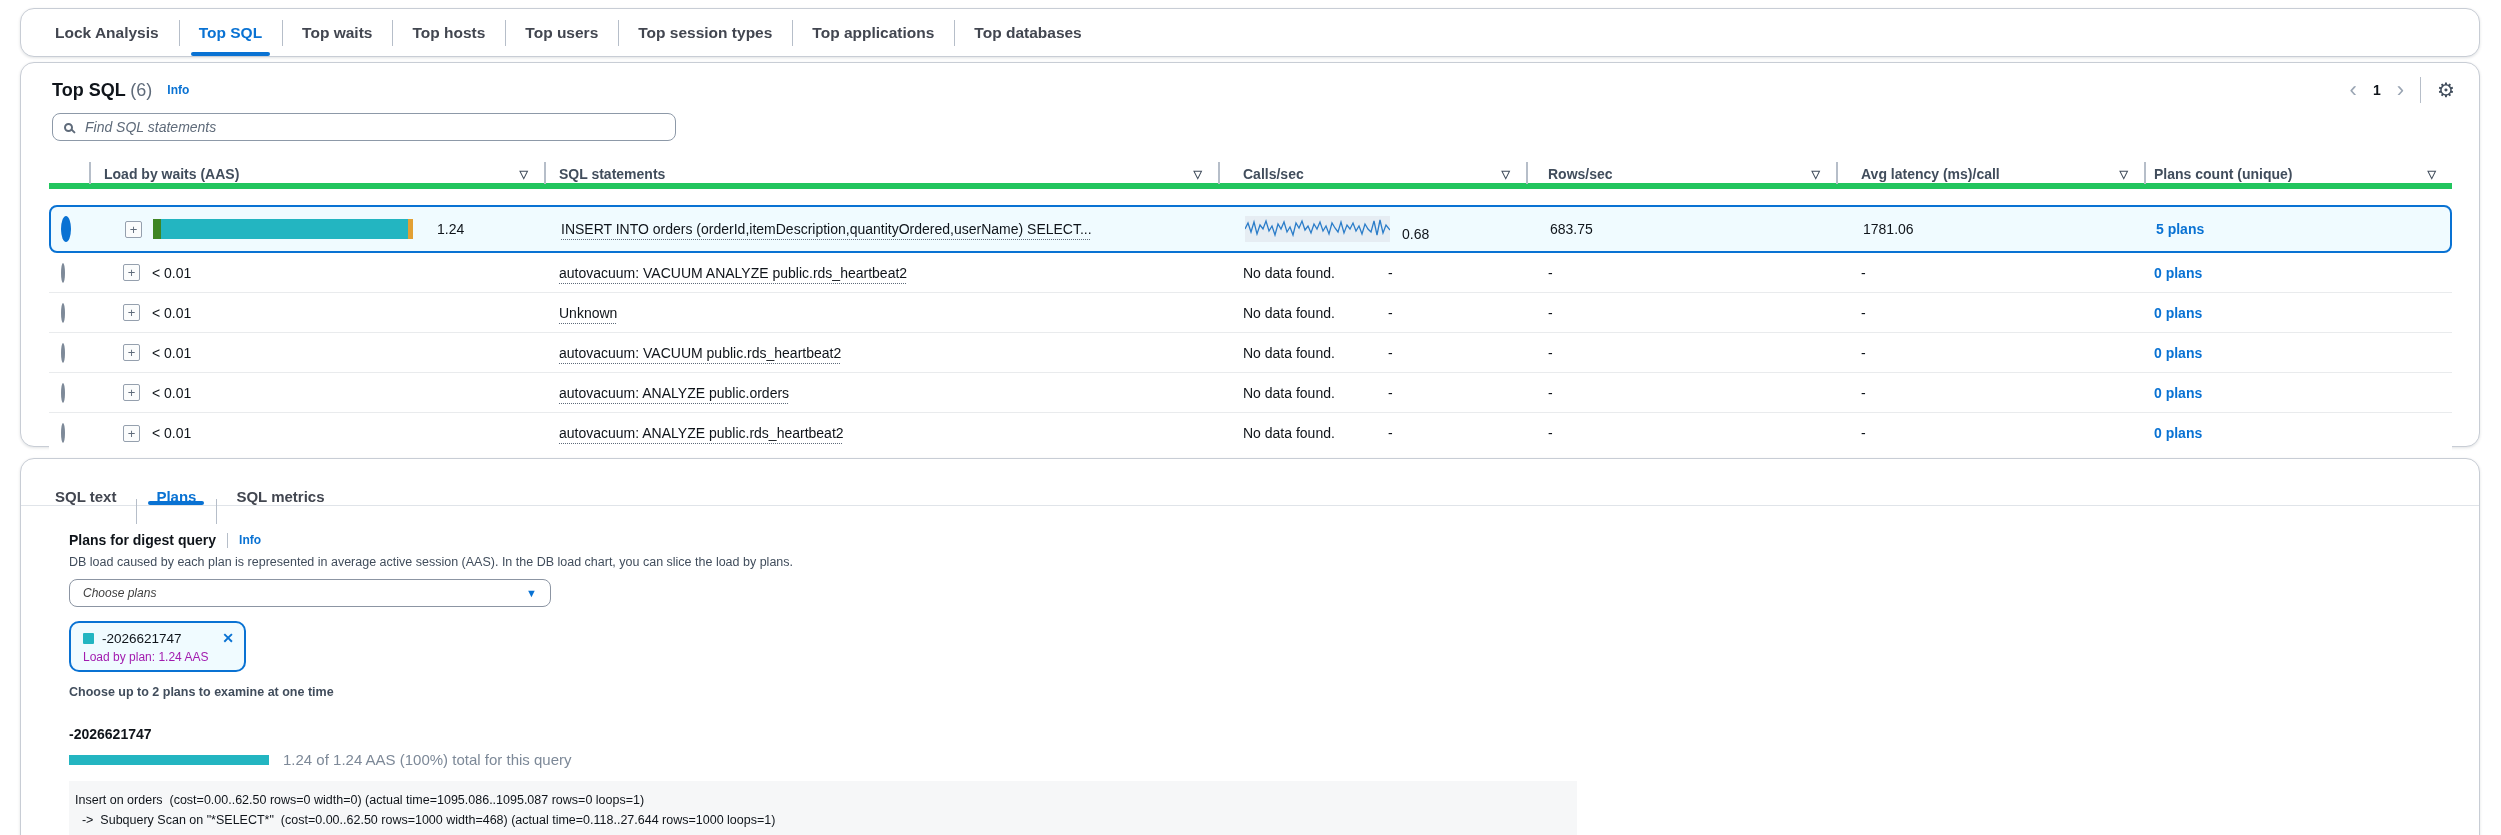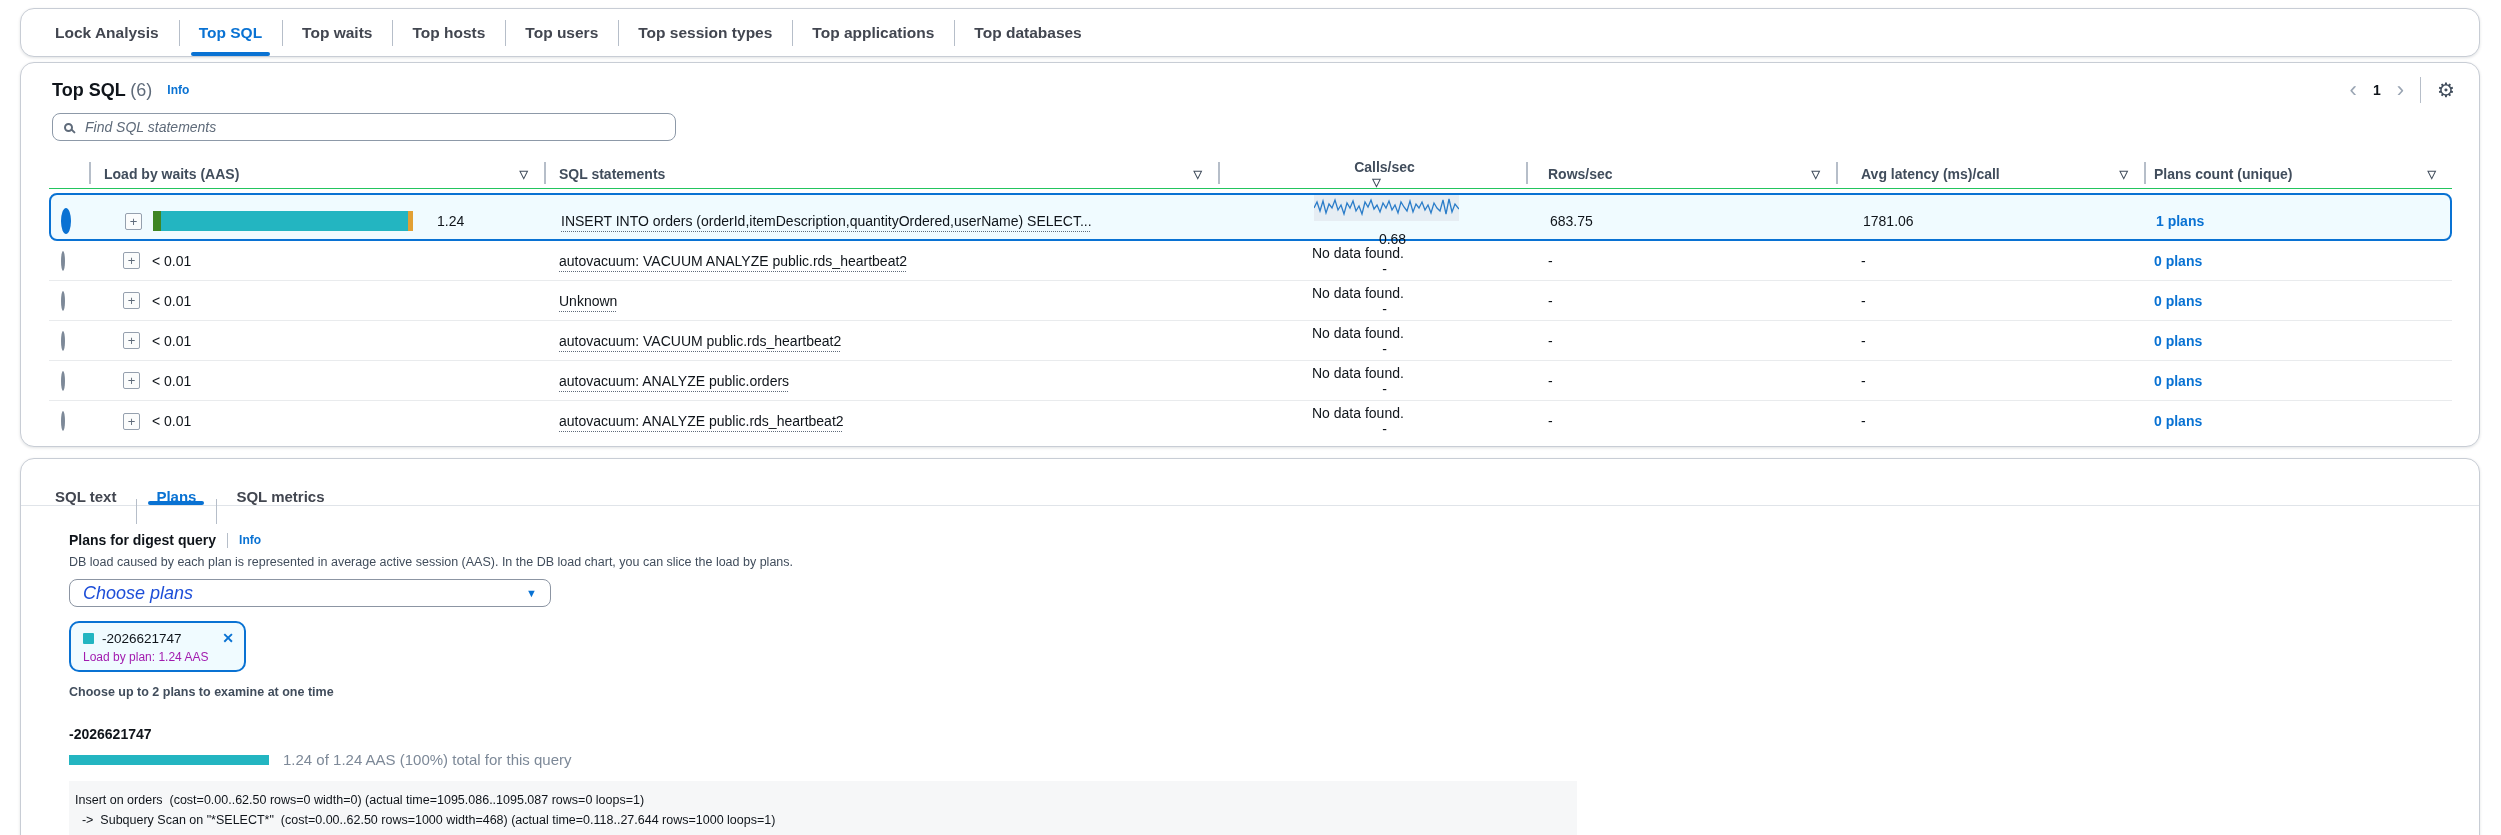--- a/index.html
+++ b/index.html
@@ -36,26 +36,26 @@
   .gear { font-size:20px; color:#414d5c; cursor:pointer; }
   .search { margin:10px 0 0 31px; width:624px; height:28px; border:1px solid #8d99a8; border-radius:8px;
             display:flex; align-items:center; padding:0 11px; gap:10px; background:#fff; }
   .mag { width:9px; height:9px; border:2px solid #5f6b7a; border-radius:50%; position:relative; flex:none; }
   .mag::after { content:""; position:absolute; width:6px; height:2px; background:#5f6b7a;
                 transform:rotate(45deg); right:-5px; bottom:-2px; border-radius:1px; }
   .search input { border:none; outline:none; flex:1; font-style:italic; font-size:14px; color:#0f141a;
                   font-family:"Liberation Sans",sans-serif; background:transparent; }
   .search input::placeholder { color:#5f6b7a; }
   .tgrid { display:grid; grid-template-columns:40px 455px 674px 308px 310px 308px 1fr; align-items:center; }
-  .thead { margin:18px 27px 4px 28px; height:30px; border-bottom:1px solid #22c55e;text-align:center; }
+  .thead { margin:18px 27px 16px 28px; height:30px; border-bottom:6px solid #22c55e;text-align:center; }
   .hcell { position:relative; display:flex; align-items:center; justify-content:space-between;
            font-weight:700; font-size:14px; color:#414d5c; height:30px; }
   .hcell::before { content:""; position:absolute; left:0; top:3px; width:2px; height:22px; background:#b6bec9; }
   .filter-ic { font-size:11px; color:#414d5c; margin-right:16px; cursor:pointer; }
-  .c-load { padding-left:15px; } .c-sql { padding-left:15px; } .c-calls { padding-left:25px;flex-direction:column; }
+  .c-load { padding-left:15px; } .c-sql { padding-left:15px; } .c-calls { padding-left:25px; }
   .c-rows { padding-left:22px; } .c-lat { padding-left:25px; } .c-plans { padding-left:10px; }
   .tbody { margin:4px 27px 0 28px; }
   .row { height:40px; border-bottom:1px solid #e9ebed; background:#fff; }
   .row:last-child { border-bottom:none; }
   .row-selected { height:48px; border:2px solid #0972d3; border-radius:8px; background:#f0fbff; }
   .radio { width:16px; height:16px; border:2px solid #7d8998; border-radius:50%; margin-left:12px; background:#fff; cursor:pointer; }
   .radio.checked { width:18px; height:18px; border:5.5px solid #0972d3; margin-left:10px; }
   .loadcell { display:flex; align-items:center; padding-left:0; }
   .expand-btn { flex:none; width:17px; height:17px; margin-left:34px; border:1px solid #95a0ae; border-radius:2px;
                 background:#fbfcfc; color:#5f6b7a; font-size:13px; line-height:15px; text-align:center; cursor:pointer; }
@@ -83,21 +83,21 @@
   .dtab.active::after { content:""; position:absolute; left:12px; right:12px; bottom:0; height:4px;
                         border-radius:3px; background:#0972d3; }
   .dcontent { padding:26px 0 0 48px; }
   .sec-head { display:flex; align-items:center; gap:11px; }
   .sec-title { font-size:14px; font-weight:700; }
   .sec-vdiv { width:1px; height:15px; background:#b6bec9; }
   .sec-info { font-size:12px; font-weight:700; color:#0972d3; cursor:pointer; }
   .sec-desc { margin-top:7px; font-size:12.5px; color:#414d5c; }
   .plan-select { margin-top:10px; width:482px; height:28px; border:1px solid #8c95a3; border-radius:8px;
                  display:flex; align-items:center; justify-content:space-between; padding:0 13px; cursor:pointer; background:#fff; }
-  .plan-select .ph { font-style:italic; color:#1d4ed8; font-size:18px; }
+  .plan-select .ph { font-style:italic; color:#404040; font-size:12px; }
   .caret { font-size:11px; color:#0972d3; }
   .chip { margin-top:14px; width:177px; border:2px solid #0972d3; border-radius:10px; background:#f0fbff;
           padding:7px 10px 6px 12px; }
   .chip-l1 { display:flex; align-items:center; }
   .chip-sq { width:11px; height:11px; background:#23b5c1; border-radius:1px; flex:none; }
   .chip-id { margin-left:8px; font-size:13.5px; }
   .chip-x { margin-left:auto; color:#0972d3; font-weight:700; font-size:14px; cursor:pointer; }
   .chip-l2 { margin-top:4px; font-size:12px; color:#a21caf; }
   .hint { margin-top:13px; font-size:12.5px; color:#414d5c;font-weight:bold; }
   .plan-heading { margin-top:27px; font-size:14px; font-weight:700; }
@@ -187,21 +187,21 @@
       <div class="c-calls callscell">
         <span class="spark-slot">
           <svg class="spark" viewBox="0 0 145 26" preserveAspectRatio="none">
             <polyline fill="none" stroke="#2b7dc9" stroke-width="1.3" points="0,13 3,7 6,16 9,6 12,18 15,9 18,13 21,5 24,15 27,10 30,19 33,8 36,13 39,6 42,16 45,11 48,19 51,7 54,12 57,5 60,14 63,10 66,17 69,8 72,13 75,6 78,15 81,10 84,18 87,7 90,12 93,16 96,6 99,17 102,9 105,13 108,7 111,15 114,10 117,18 120,8 123,13 126,16 129,5 132,19 135,4 138,17 141,9 145,14"></polyline>
           </svg>
         </span>
         <span class="calls-val">0.68</span>
       </div>
       <div class="c-rows">683.75</div>
       <div class="c-lat">1781.06</div>
-      <div class="c-plans"><span class="plans-link">1 plans</span></div>
+      <div class="c-plans"><span class="plans-link">5 plans</span></div>
     </div>
 
     <div class="tgrid row">
       <div><span class="radio"></span></div>
       <div class="loadcell">
         <span class="expand-btn">+</span>
         <span class="load-val-sm">&lt; 0.01</span>
       </div>
       <div class="c-sql"><span class="sql-text">autovacuum: VACUUM ANALYZE public.rds_heartbeat2</span></div>
       <div class="c-calls callscell">

